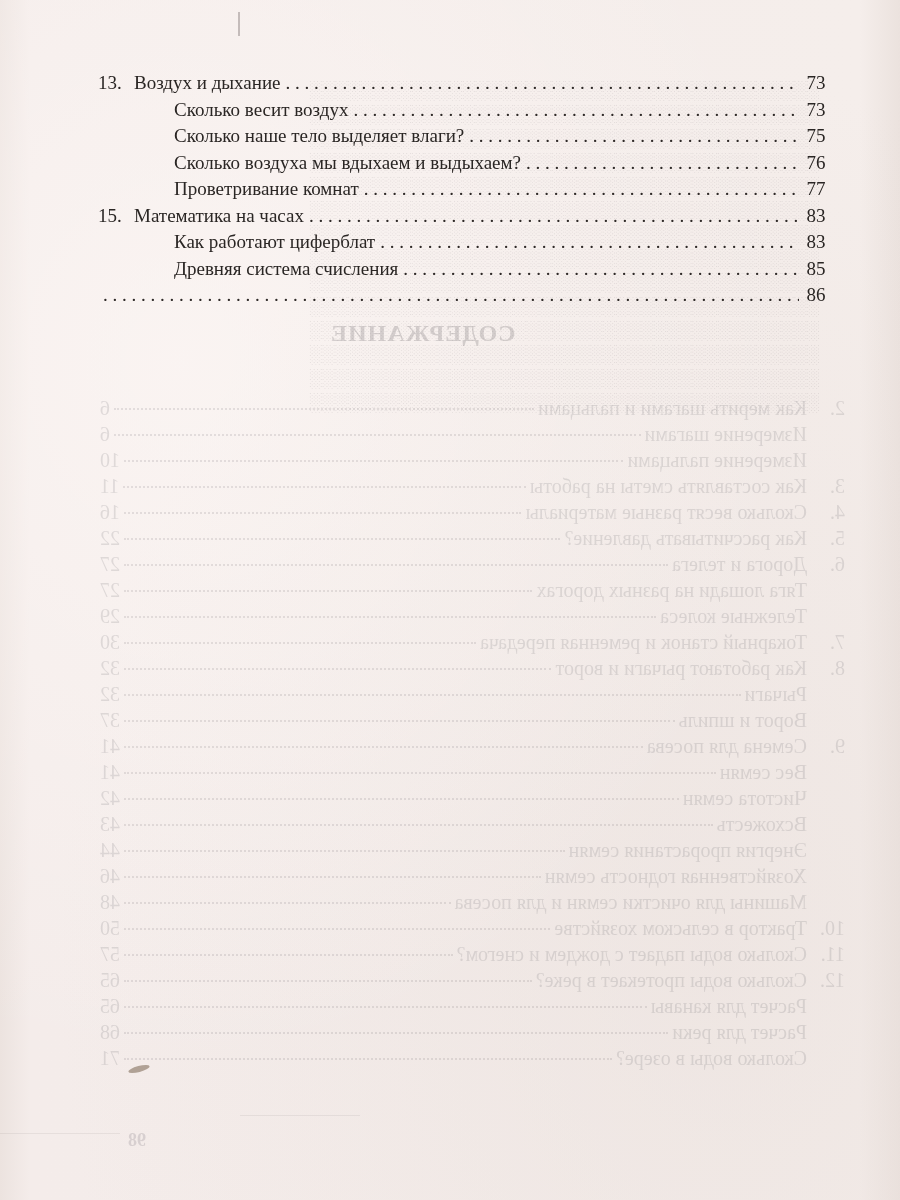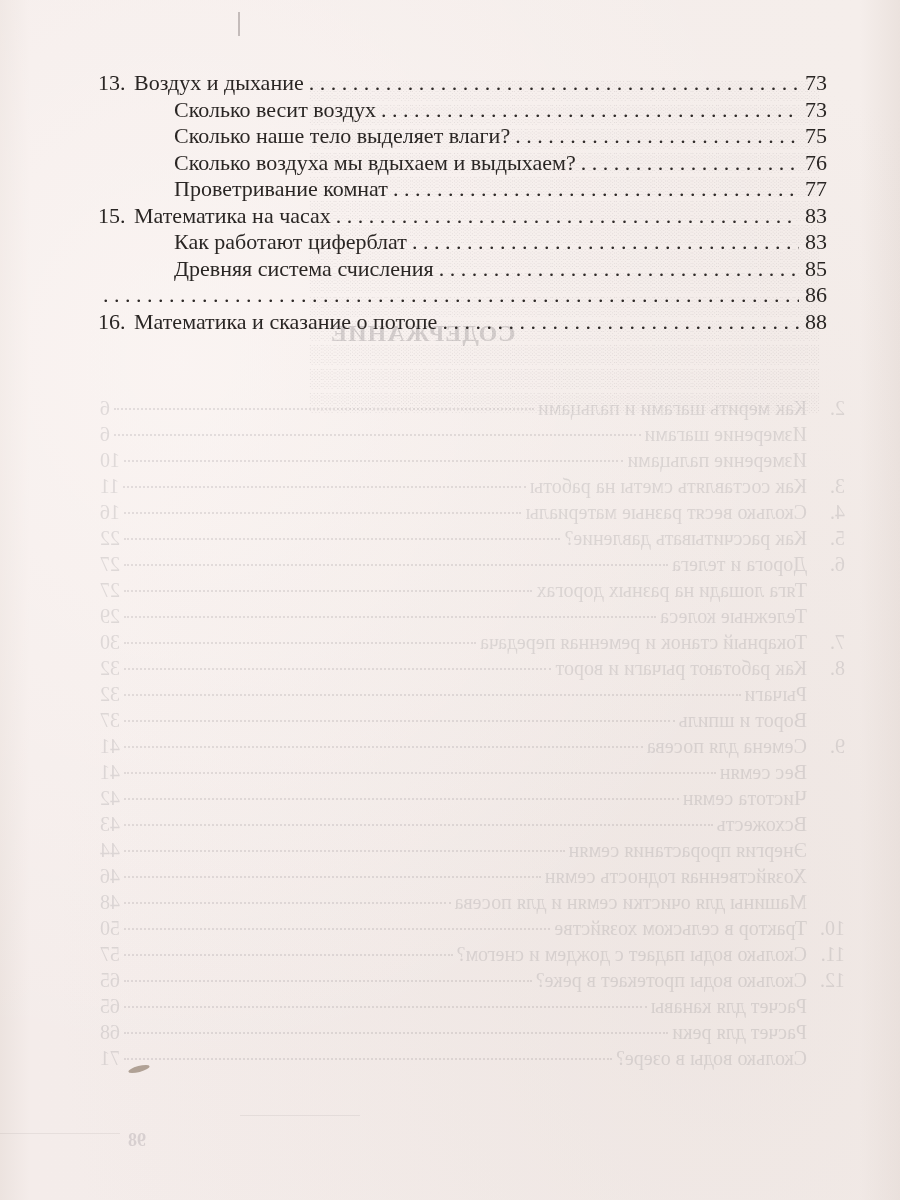--- a/index.html
+++ b/index.html
@@ -75,21 +75,21 @@
       font-size: 18px;
       line-height: 24px;
       color: rgba(90, 84, 92, 0.12);
     }
     
     .toc {
       position: absolute;
       left: 98px;
       top: 70px;
       width: 732px;
-      font-size: 22px;
+      font-size: 19px;
       line-height: 26.5px;
     }
     .toc-row {
       display: flex;
       align-items: baseline;
       white-space: nowrap;
       height: 26.5px;
     }
     .toc-row.chapter { margin-top: 0; }
     .toc-row .num {
@@ -346,19 +346,13 @@
   </div>
   <div class="toc-row section">
     <span class="title">Древняя система счисления</span>
     <span class="dots"></span>
     <span class="page">85</span>
   </div>
   <div class="toc-row section">
     <span class="dots"></span>
     <span class="page">86</span>
   </div>
-  <div class="toc-row chapter">
-    <span class="num">16.</span>
-    <span class="title">Математика и сказание о потопе</span>
-    <span class="dots"></span>
-    <span class="page">88</span>
-  </div>
 </div>
 
 </body></html>

